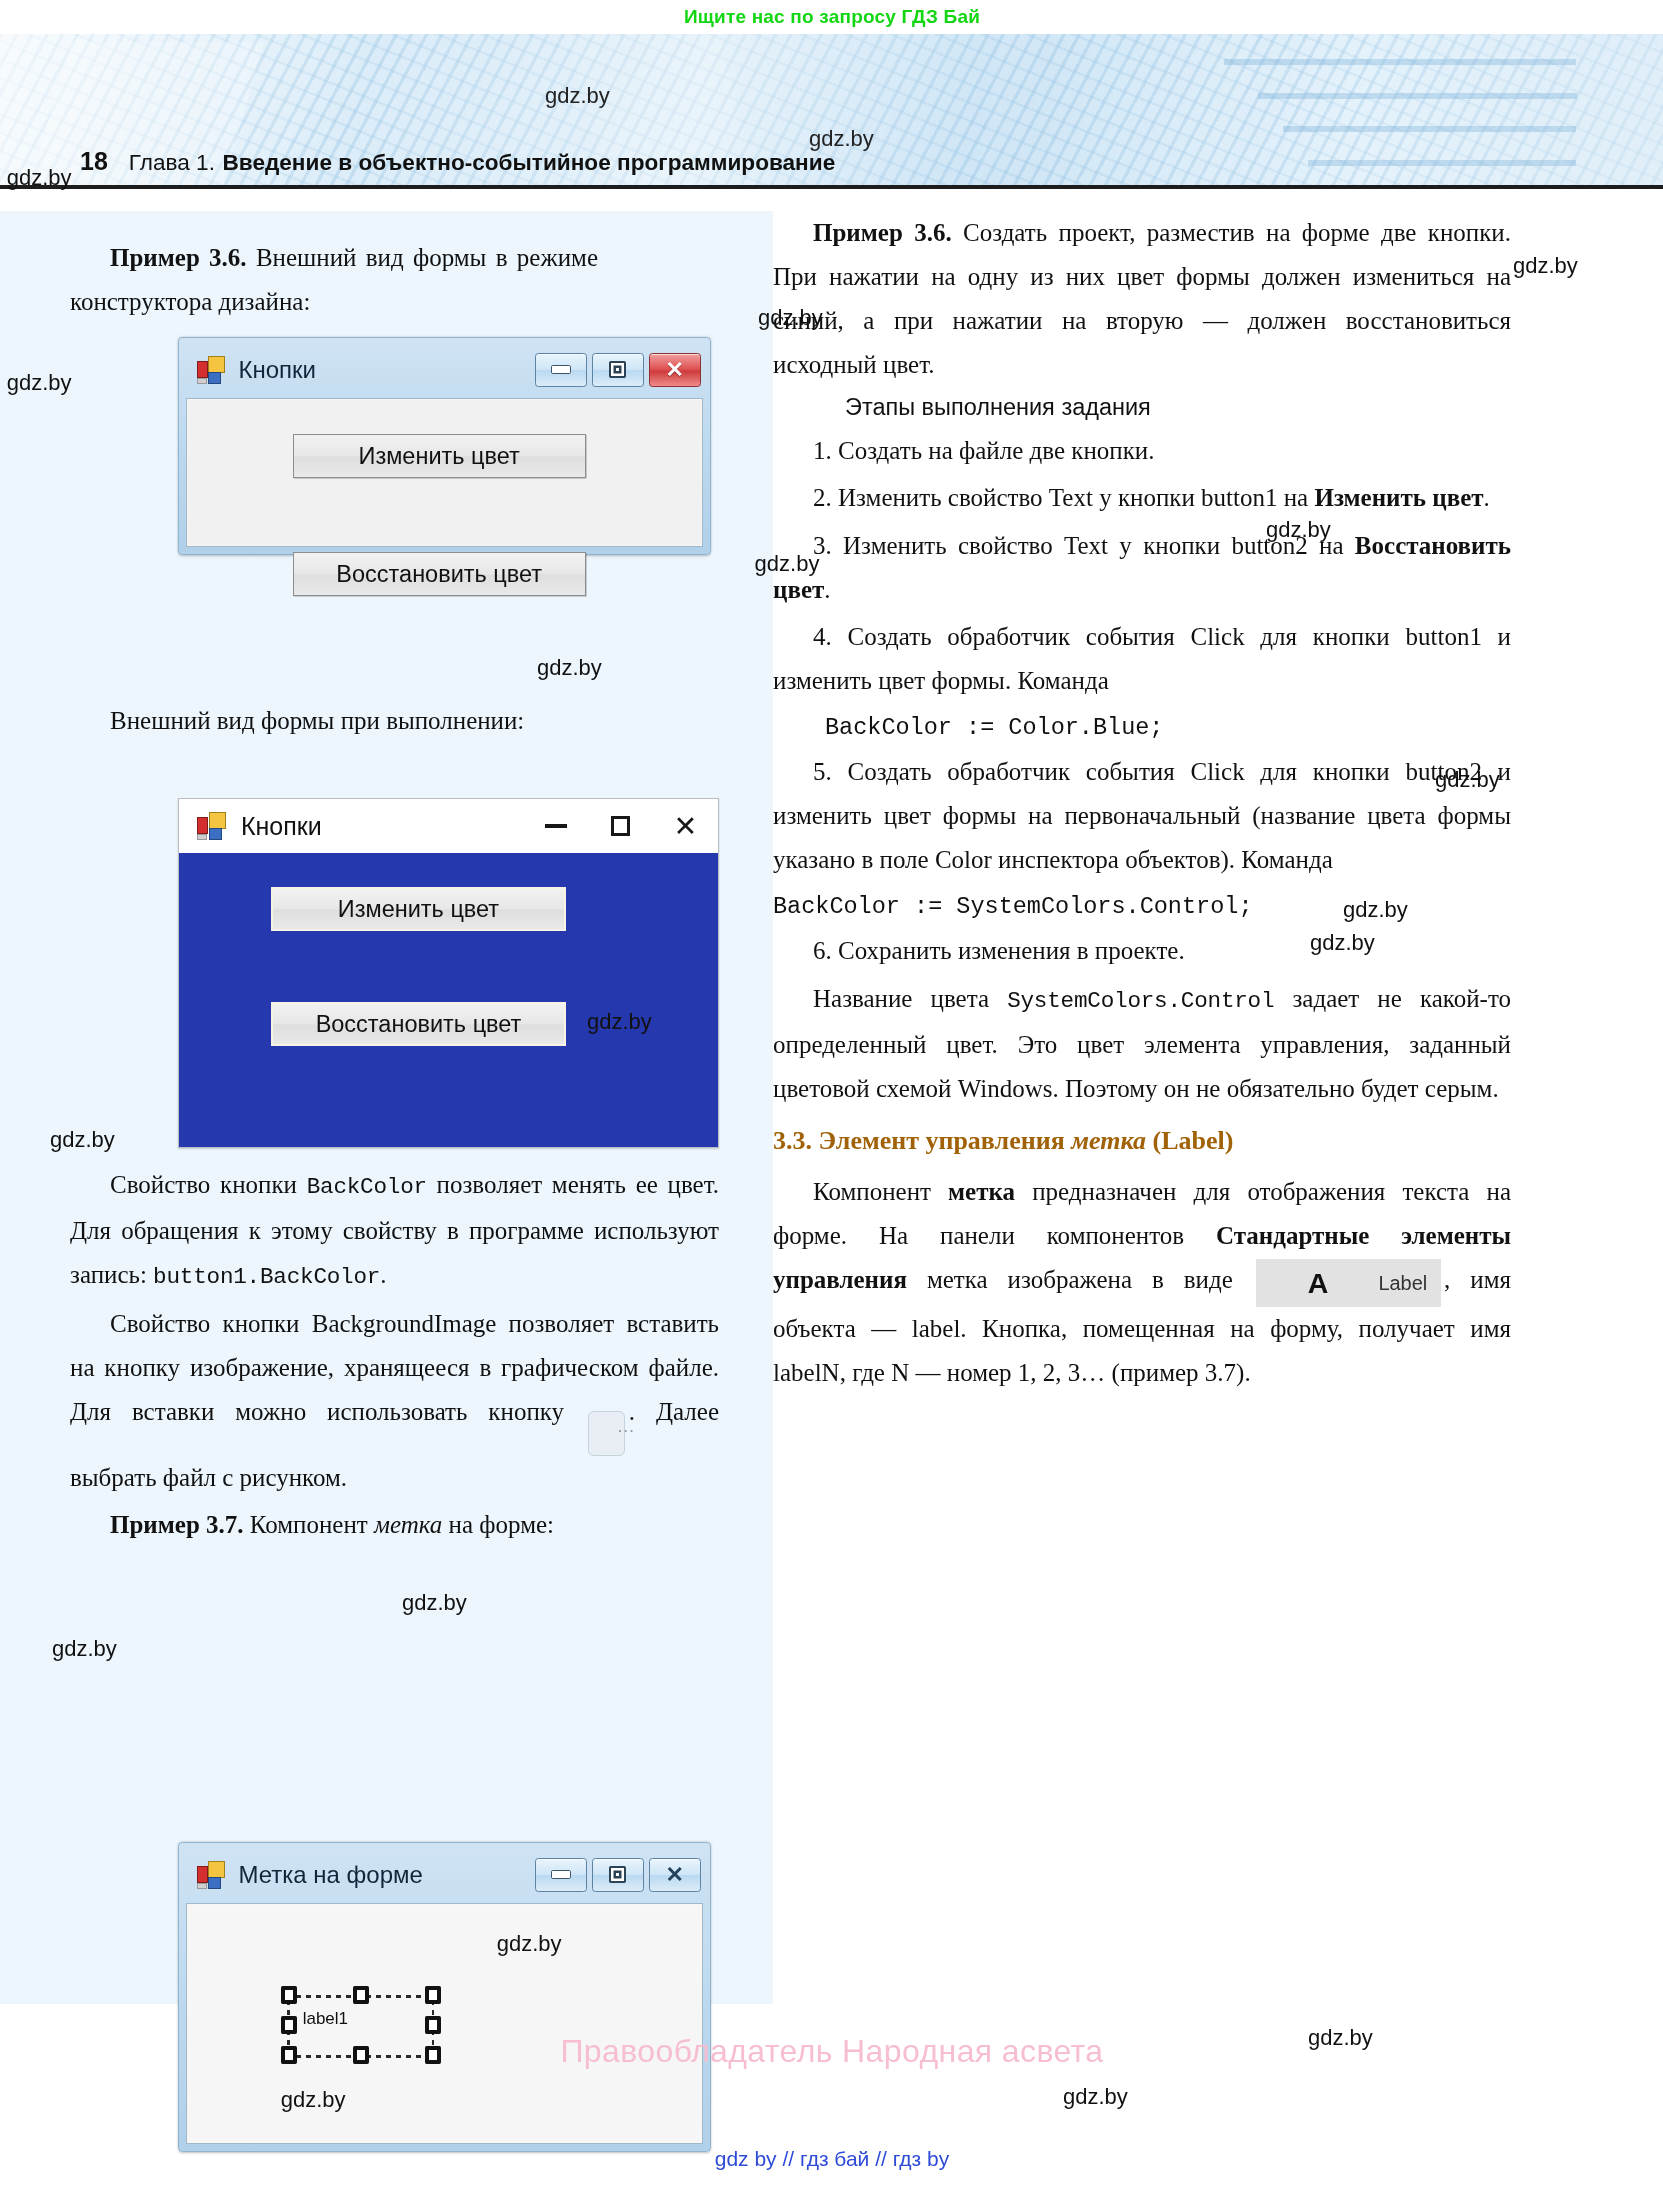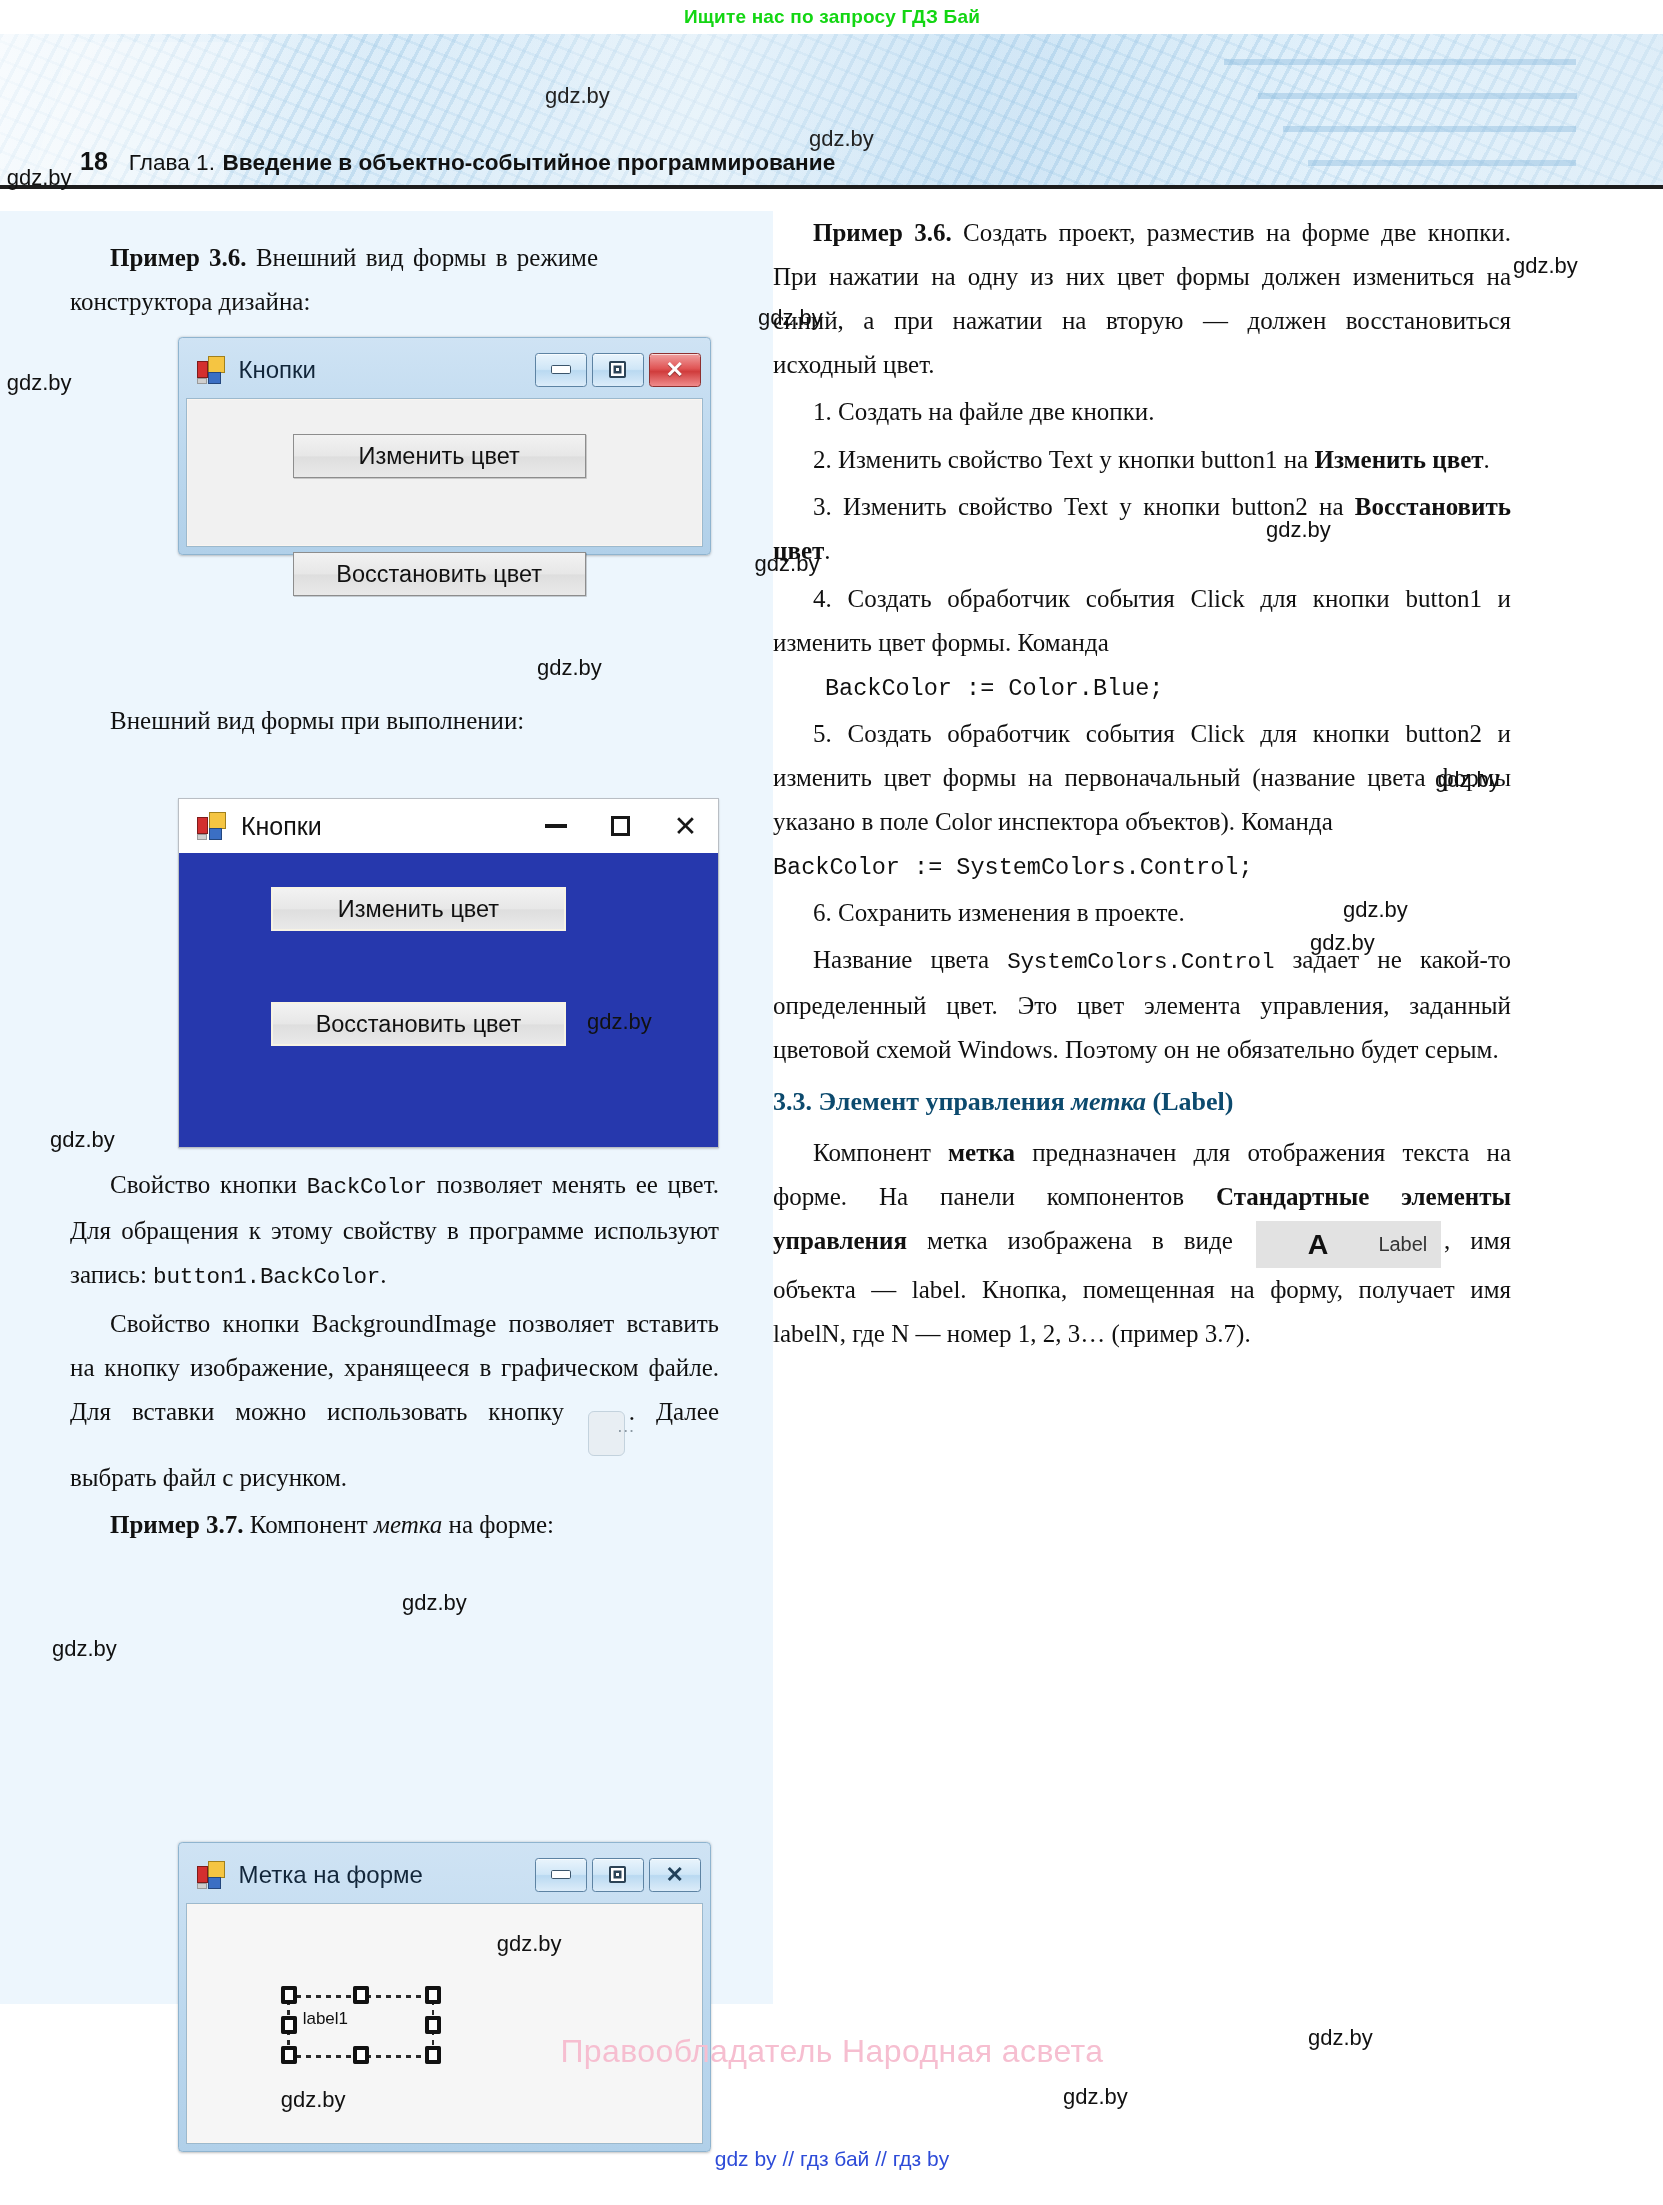--- a/index.html
+++ b/index.html
@@ -71,21 +71,21 @@
   .b{ font-weight:bold; }
   .i{ font-style:italic; }
   .code-line{
     font-family:"Liberation Mono", monospace; font-size:23.5px;
     color:#111; margin:0 0 1.7px 0; line-height:42px;
   }
   .code-line.ind{ padding-left:52px; }
 
   .section-h{
     font-family:"Liberation Serif", serif; font-weight:bold;
-    font-size:26px; line-height:39px; color:#0c4a6e; margin:10px 0 10px 0;
+    font-size:26px; line-height:39px; color:#a16207; margin:10px 0 10px 0;
   }
   .stage-title{
     font-family:"Liberation Sans", sans-serif;
     font-size:23.5px; color:#111; margin:6.7px 0 8.4px 72px;
   }
 
   .left-text{ padding:0 54px 0 70px; }
   .left-cap{ padding:0 54px 0 70px; }
 
   
@@ -386,20 +386,21 @@
 
  </div>
 </div>
 
 <div class="col-right">
 
   <p class="para indent">
     <span class="b">Пример 3.6.</span><span> Создать проект, разместив на форме две кнопки. При нажатии на одну из них цвет формы должен измениться на синий, а при нажатии на вторую — должен восстановиться исходный цвет.</span>
   </p>
 
+  <div class="stage-title">Этапы выполнения задания</div>
 
   <p class="para indent">
     <span>1.</span><span> Создать на файле две кнопки.</span>
   </p>
 
   <p class="para indent">
     <span>2.</span><span> Изменить свойство Text у кнопки button1 на </span><span class="b">Изменить цвет</span><span>.</span>
   </p>
 
   <p class="para indent">

